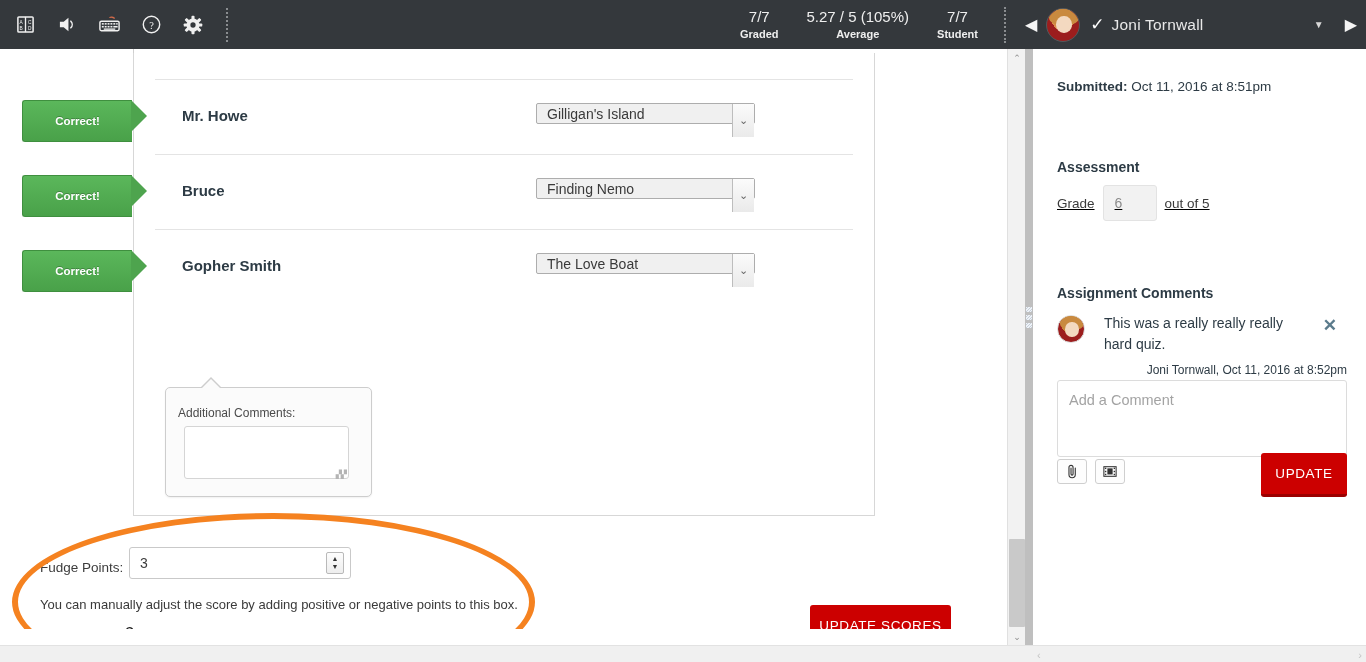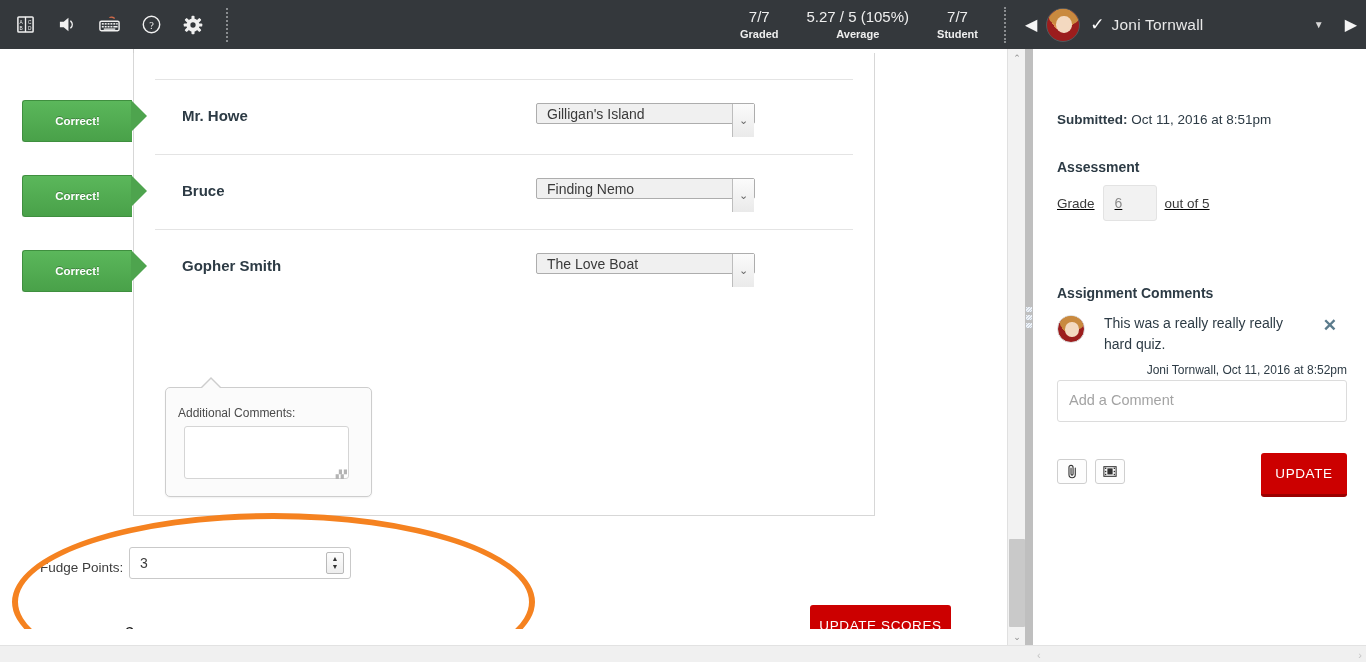--- a/index.html
+++ b/index.html
@@ -214,21 +214,21 @@
   .divider .grip i {
     display:block; width:6px; height:5px; margin-bottom:3px;
     background: repeating-linear-gradient(135deg,#eef2f8 0 1px,#c6cfd8 1px 2px);
   }
 
   
   .right-pane {
     position:absolute; left:1033px; top:0; width:333px; height:596px;
     background:#fff; overflow:hidden;
   }
-  .submitted { position:absolute; left:24px; top:30px; font-size:13.5px; color:#2d3b45;margin-top:33px; }
+  .submitted { position:absolute; left:24px; top:30px; font-size:13.5px; color:#2d3b45; }
   .submitted b { font-weight:bold; }
   .sect-title { position:absolute; left:24px; font-size:14px; font-weight:bold; color:#2d3b45; }
   .assess-title { top:110px; }
   .comments-title { top:236px; }
 
   .grade-row { position:absolute; left:24px; top:136px; display:flex; align-items:center; gap:8px;text-decoration:underline; }
   .grade-lbl { font-size:13.5px; color:#3a3a3a; }
   .grade-input {
     width:54px; height:36px; background:#f2f2f2; border:1px solid #e3e3e3;
     border-radius:3px; font-size:14px; color:#8b8b8b; padding-left:11px; line-height:34px;
@@ -250,21 +250,21 @@
   .comment-x {
     position:absolute; right:10px; top:2px;
     font-size:17px; color:#5b7b8c; cursor:pointer; font-weight:bold;
   }
   .comment-meta {
     position:absolute; left:47px; top:50px; width:243px;
     text-align:right; font-size:12px; color:#2d3b45;
   }
 
   .comment-ta {
-    position:absolute; left:24px; top:331px; width:290px; height:42px;
+    position:absolute; left:24px; top:331px; width:290px; height:77px;
     border:1px solid #dcdcdc; border-radius:3px; background:#fff;
     font-size:14.5px; color:#a3a3a3; padding:11px 0 0 11px;
   }
   .att-btns { position:absolute; left:24px; top:410px; display:flex; gap:8px; }
   .att-btn {
     width:30px; height:25px; border:1px solid #cfcfcf; border-radius:3px;
     background:#fdfdfd; display:flex; align-items:center; justify-content:center;
     cursor:pointer;
   }
   .submit-btn {
@@ -436,20 +436,21 @@
       </div>
 
       <div class="fudge-label">Fudge Points:</div>
       <div class="fudge-input">
         <span>3</span>
         <span class="spin">
           <span class="up">▲</span>
           <span class="dn">▼</span>
         </span>
       </div>
+      <div class="fudge-help">You can manually adjust the score by adding positive or negative points to this box.</div>
       <div class="final-score">
         <b>Final Score:</b>
         <span class="big">6</span>
         <span>out of 5</span>
       </div>
 
       <button class="update-btn">UPDATE SCORES</button>
 
       <div class="ellipse"></div>
     </div>

